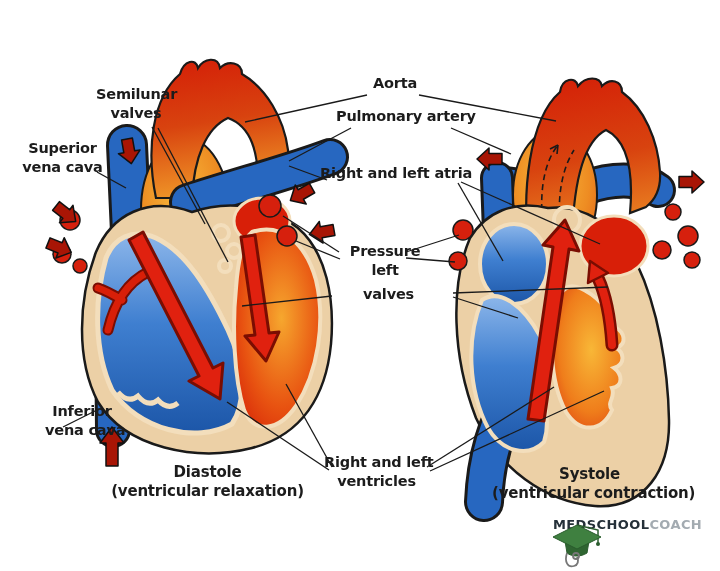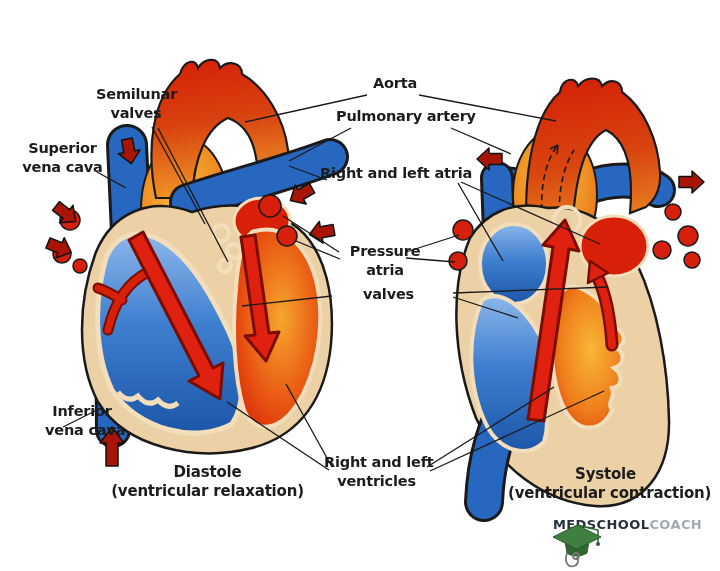--- a/index.html
+++ b/index.html
@@ -230,21 +230,21 @@
 <div class="label" style="left:336px;top:107px;width:132px;text-align:center;">
   <div>Pulmonary artery</div>
 </div>
 
 <div class="label" style="left:320px;top:164px;width:148px;">
   <div>Right and left atria</div>
 </div>
 
 <div class="label" style="left:344px;top:242px;width:82px;">
   <div>Pressure</div>
-  <div>atria</div>
+  <div>left</div>
 </div>
 
 <div class="label" style="left:316px;top:285px;width:145px;">
   <div>valves</div>
 </div>
 
 <div class="label" style="left:0px;top:402px;width:74px;padding-left:45px;">
   <div>Inferior</div>
   <div>vena cava</div>
 </div>
@@ -252,21 +252,21 @@
 <div class="label" style="left:324px;top:453px;width:105px;">
   <div>Right and left</div>
   <div>ventricles</div>
 </div>
 
 <div class="label caption" style="left:110px;top:463px;width:195px;">
   <div>Diastole</div>
   <div>(ventricular relaxation)</div>
 </div>
 
-<div class="label caption" style="left:492px;top:465px;width:195px;margin-left:16px;">
+<div class="label caption" style="left:492px;top:465px;width:195px;">
   <div>Systole</div>
   <div>(ventricular contraction)</div>
 </div>
 
 <div class="logo">
   <svg width="48" height="52" viewBox="0 0 48 52">
     <polyline points="24,8 45,13 45,26" fill="none" stroke="#2a5c2d" stroke-width="1.5"></polyline>
     <circle cx="45" cy="27" r="2" fill="#2a5c2d"></circle>
     <path d="M12,24 L36,24 L34,36 C28,40 19,40 14,36 Z" fill="#2f6531" stroke="#2a5c2d" stroke-width="1"></path>
     <polygon points="24,8 48,20 24,32 0,20" fill="#3f8040" stroke="#2a5c2d" stroke-width="1"></polygon>

